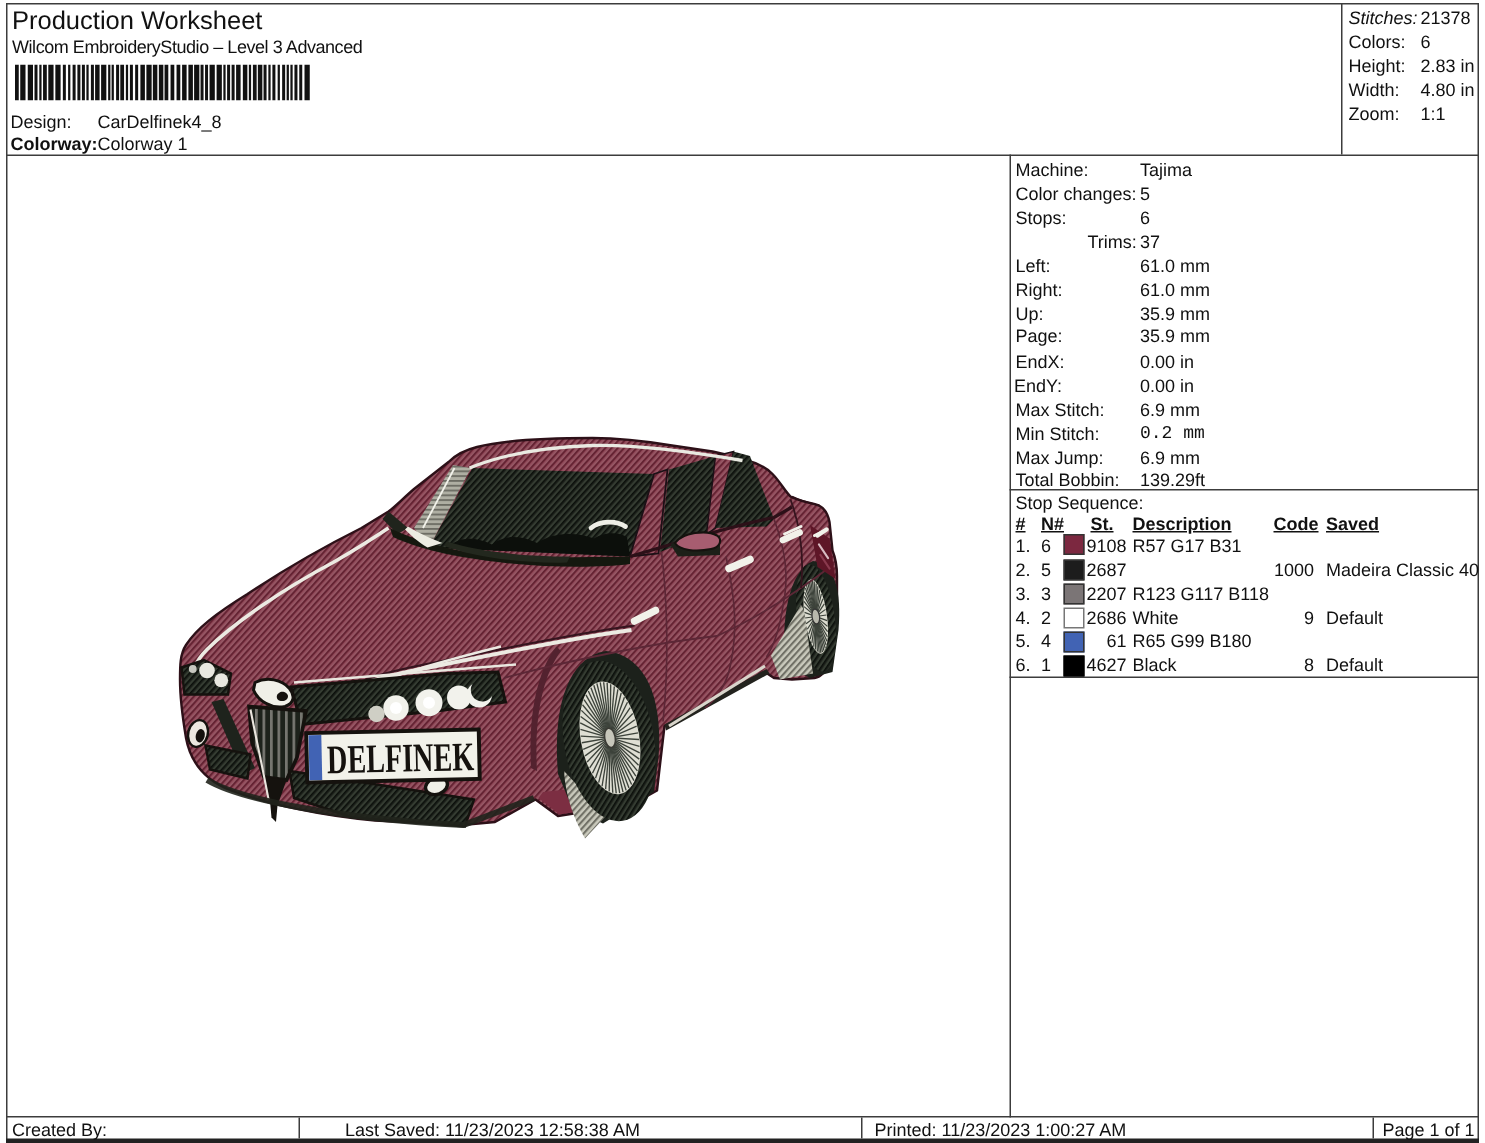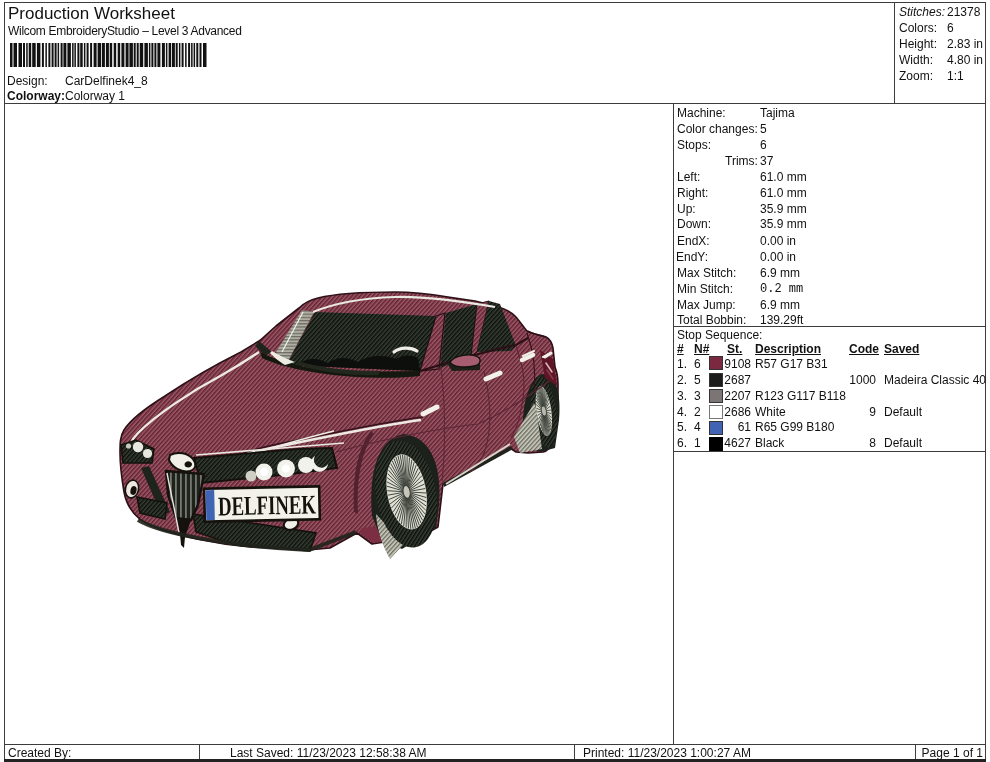--- a/index.html
+++ b/index.html
@@ -108,21 +108,21 @@
 <div class="abs t12" style="left:677px;top:138px;">Stops:</div>
 <div class="abs t12" style="left:760px;top:138px;">6</div>
 <div class="abs t12" style="left:677px;top:154px;margin-left:48px;">Trims:</div>
 <div class="abs t12" style="left:760px;top:154px;">37</div>
 <div class="abs t12" style="left:677px;top:170px;">Left:</div>
 <div class="abs t12" style="left:760px;top:170px;">61.0 mm</div>
 <div class="abs t12" style="left:677px;top:186px;">Right:</div>
 <div class="abs t12" style="left:760px;top:186px;">61.0 mm</div>
 <div class="abs t12" style="left:677px;top:202px;">Up:</div>
 <div class="abs t12" style="left:760px;top:202px;">35.9 mm</div>
-<div class="abs t12" style="left:677px;top:217px;">Down:</div>
+<div class="abs t12" style="left:677px;top:217px;">Page:</div>
 <div class="abs t12" style="left:760px;top:217px;">35.9 mm</div>
 <div class="abs t12" style="left:677px;top:234px;">EndX:</div>
 <div class="abs t12" style="left:760px;top:234px;">0.00 in</div>
 <div class="abs t12" style="left:676px;top:250px;">EndY:</div>
 <div class="abs t12" style="left:760px;top:250px;">0.00 in</div>
 <div class="abs t12" style="left:677px;top:266px;">Max Stitch:</div>
 <div class="abs t12" style="left:760px;top:266px;">6.9 mm</div>
 <div class="abs t12" style="left:677px;top:282px;">Min Stitch:</div>
 <div class="abs t12" style="left:760px;top:282px;font-family:Liberation Mono, monospace;">0.2 mm</div>
 <div class="abs t12" style="left:677px;top:298px;">Max Jump:</div>

